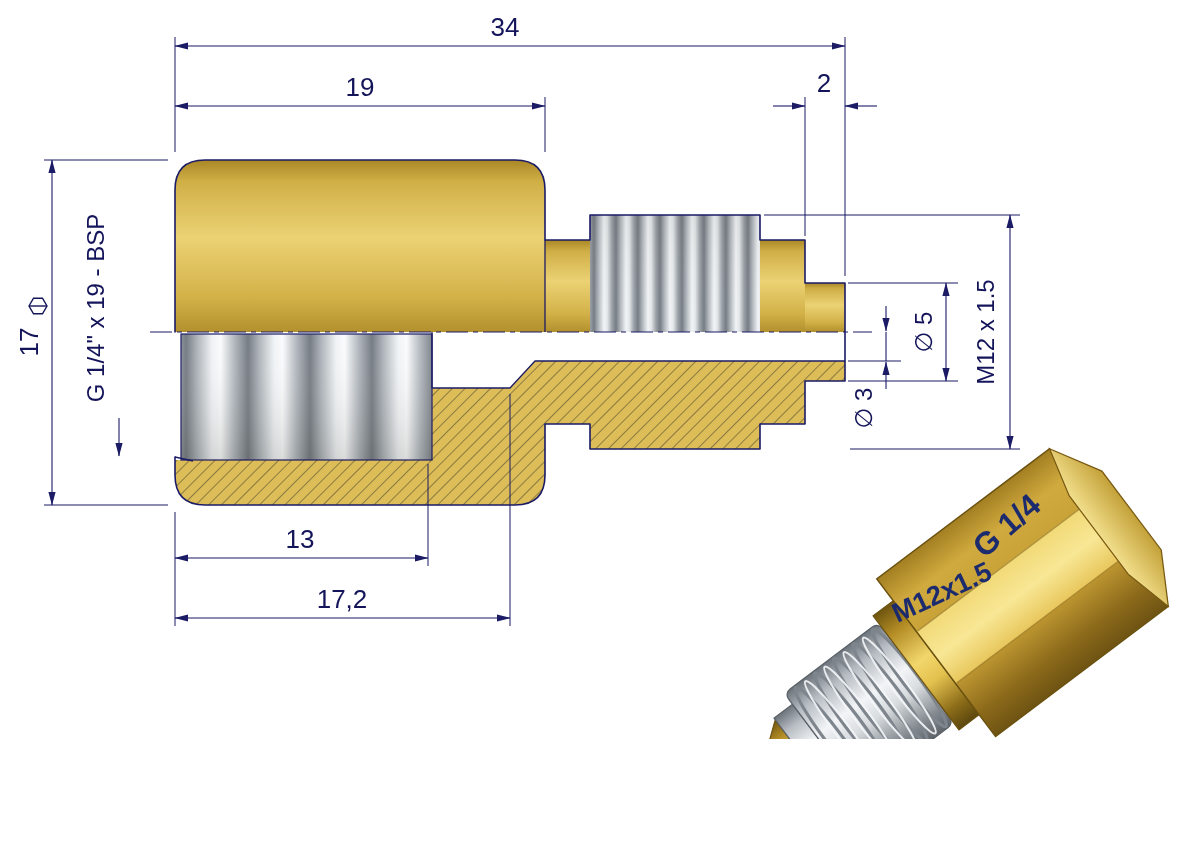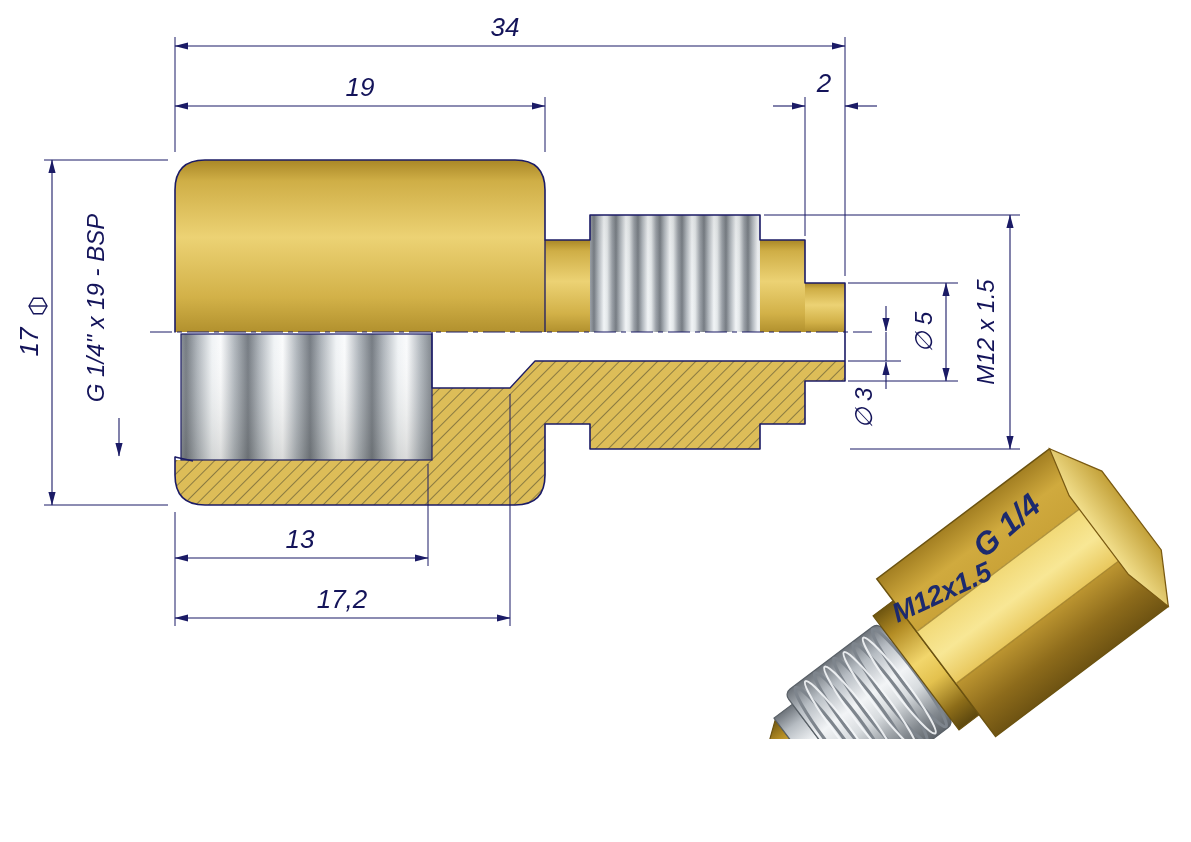--- a/index.html
+++ b/index.html
@@ -1,17 +1,17 @@
 <!DOCTYPE html>
 <html><head>
 <meta charset="utf-8">
 <style>
   html,body{margin:0;padding:0;background:#fff;}
   .stage{position:relative;width:1191px;height:739px;background:#fff;overflow:hidden;
-         font-family:"Liberation Sans",sans-serif;font-style:italic;}
+         font-family:"Liberation Sans",sans-serif;}
   svg{display:block;}
   .edge{stroke:#1b1b66;stroke-width:1.6;fill:none;stroke-linejoin:round;stroke-linecap:round;}
   .edge-thin{stroke:#1b1b66;stroke-width:1.3;fill:none;stroke-linejoin:round;}
   .dimline{stroke:#1b1b66;stroke-width:1.1;fill:none;}
   .extline{stroke:#1b1b66;stroke-width:1;fill:none;}
   .dim-text{font-family:"Liberation Sans",sans-serif;font-size:26px;fill:#14145a;text-anchor:middle;}
   .dim-text-sm{font-family:"Liberation Sans",sans-serif;font-size:24px;fill:#14145a;text-anchor:middle;}
   .engrave{font-family:"Liberation Sans",sans-serif;font-weight:700;fill:#1c2a6e;text-anchor:middle;}
 </style>
 </head>

